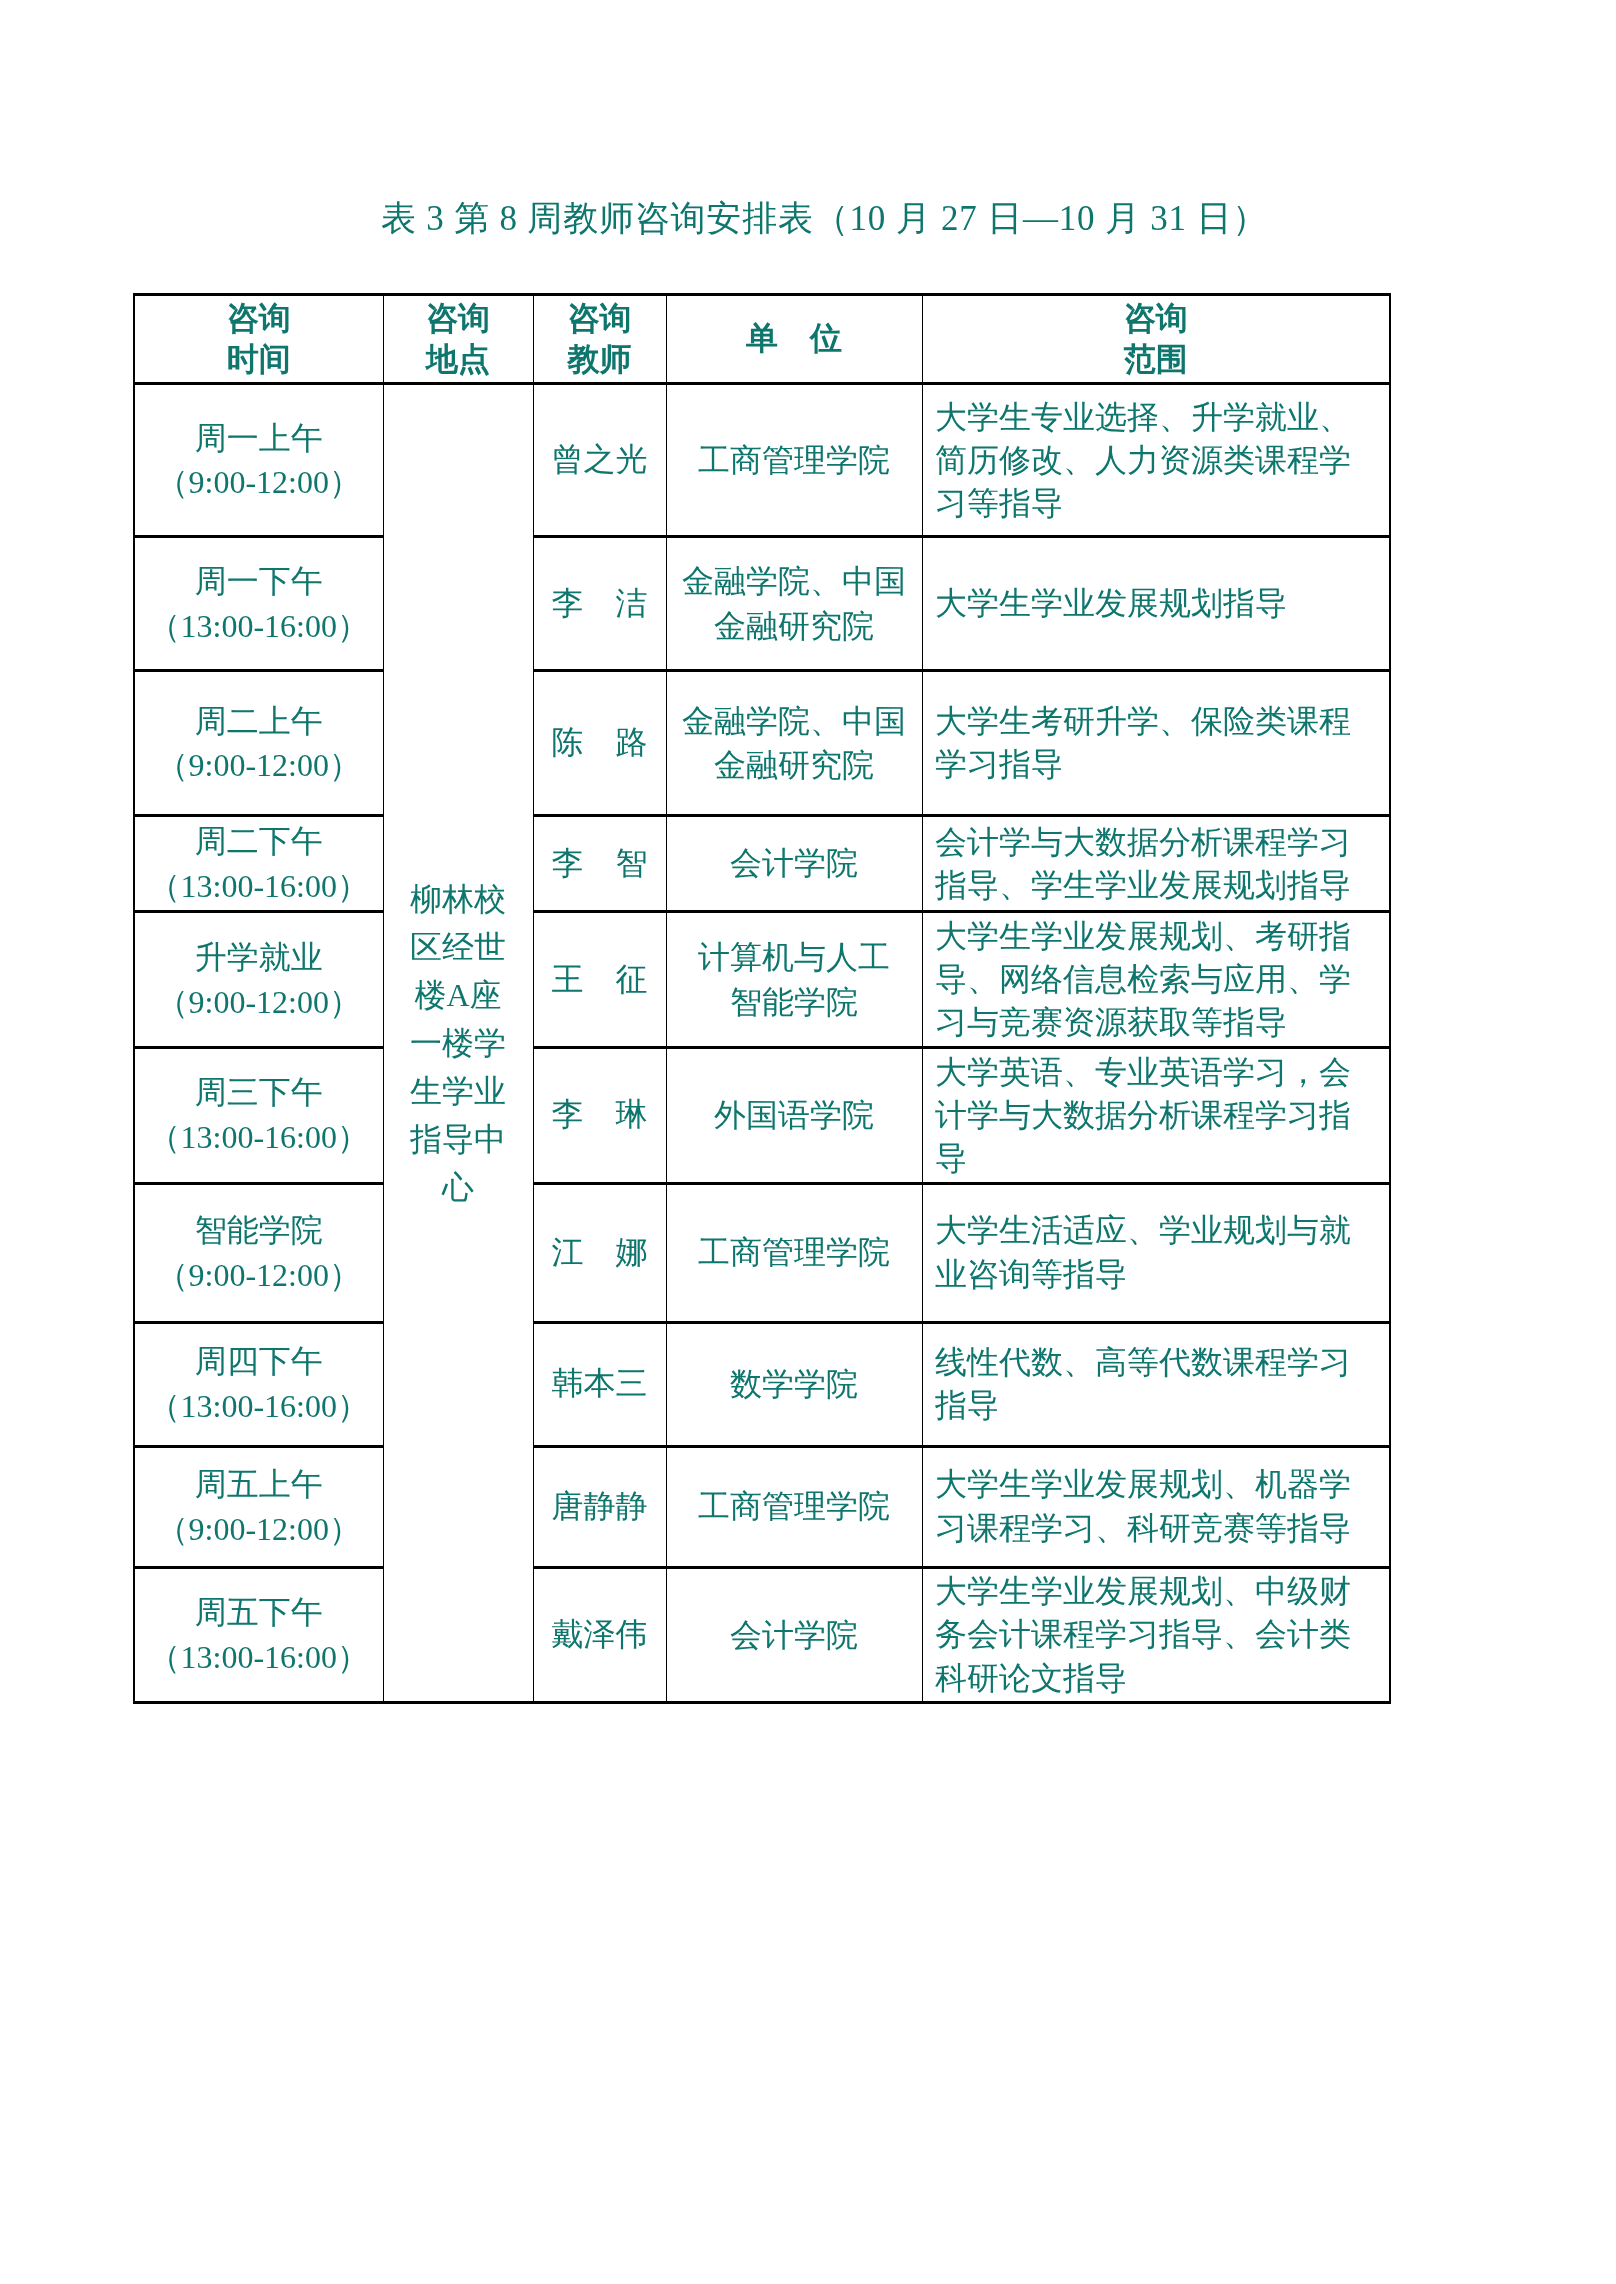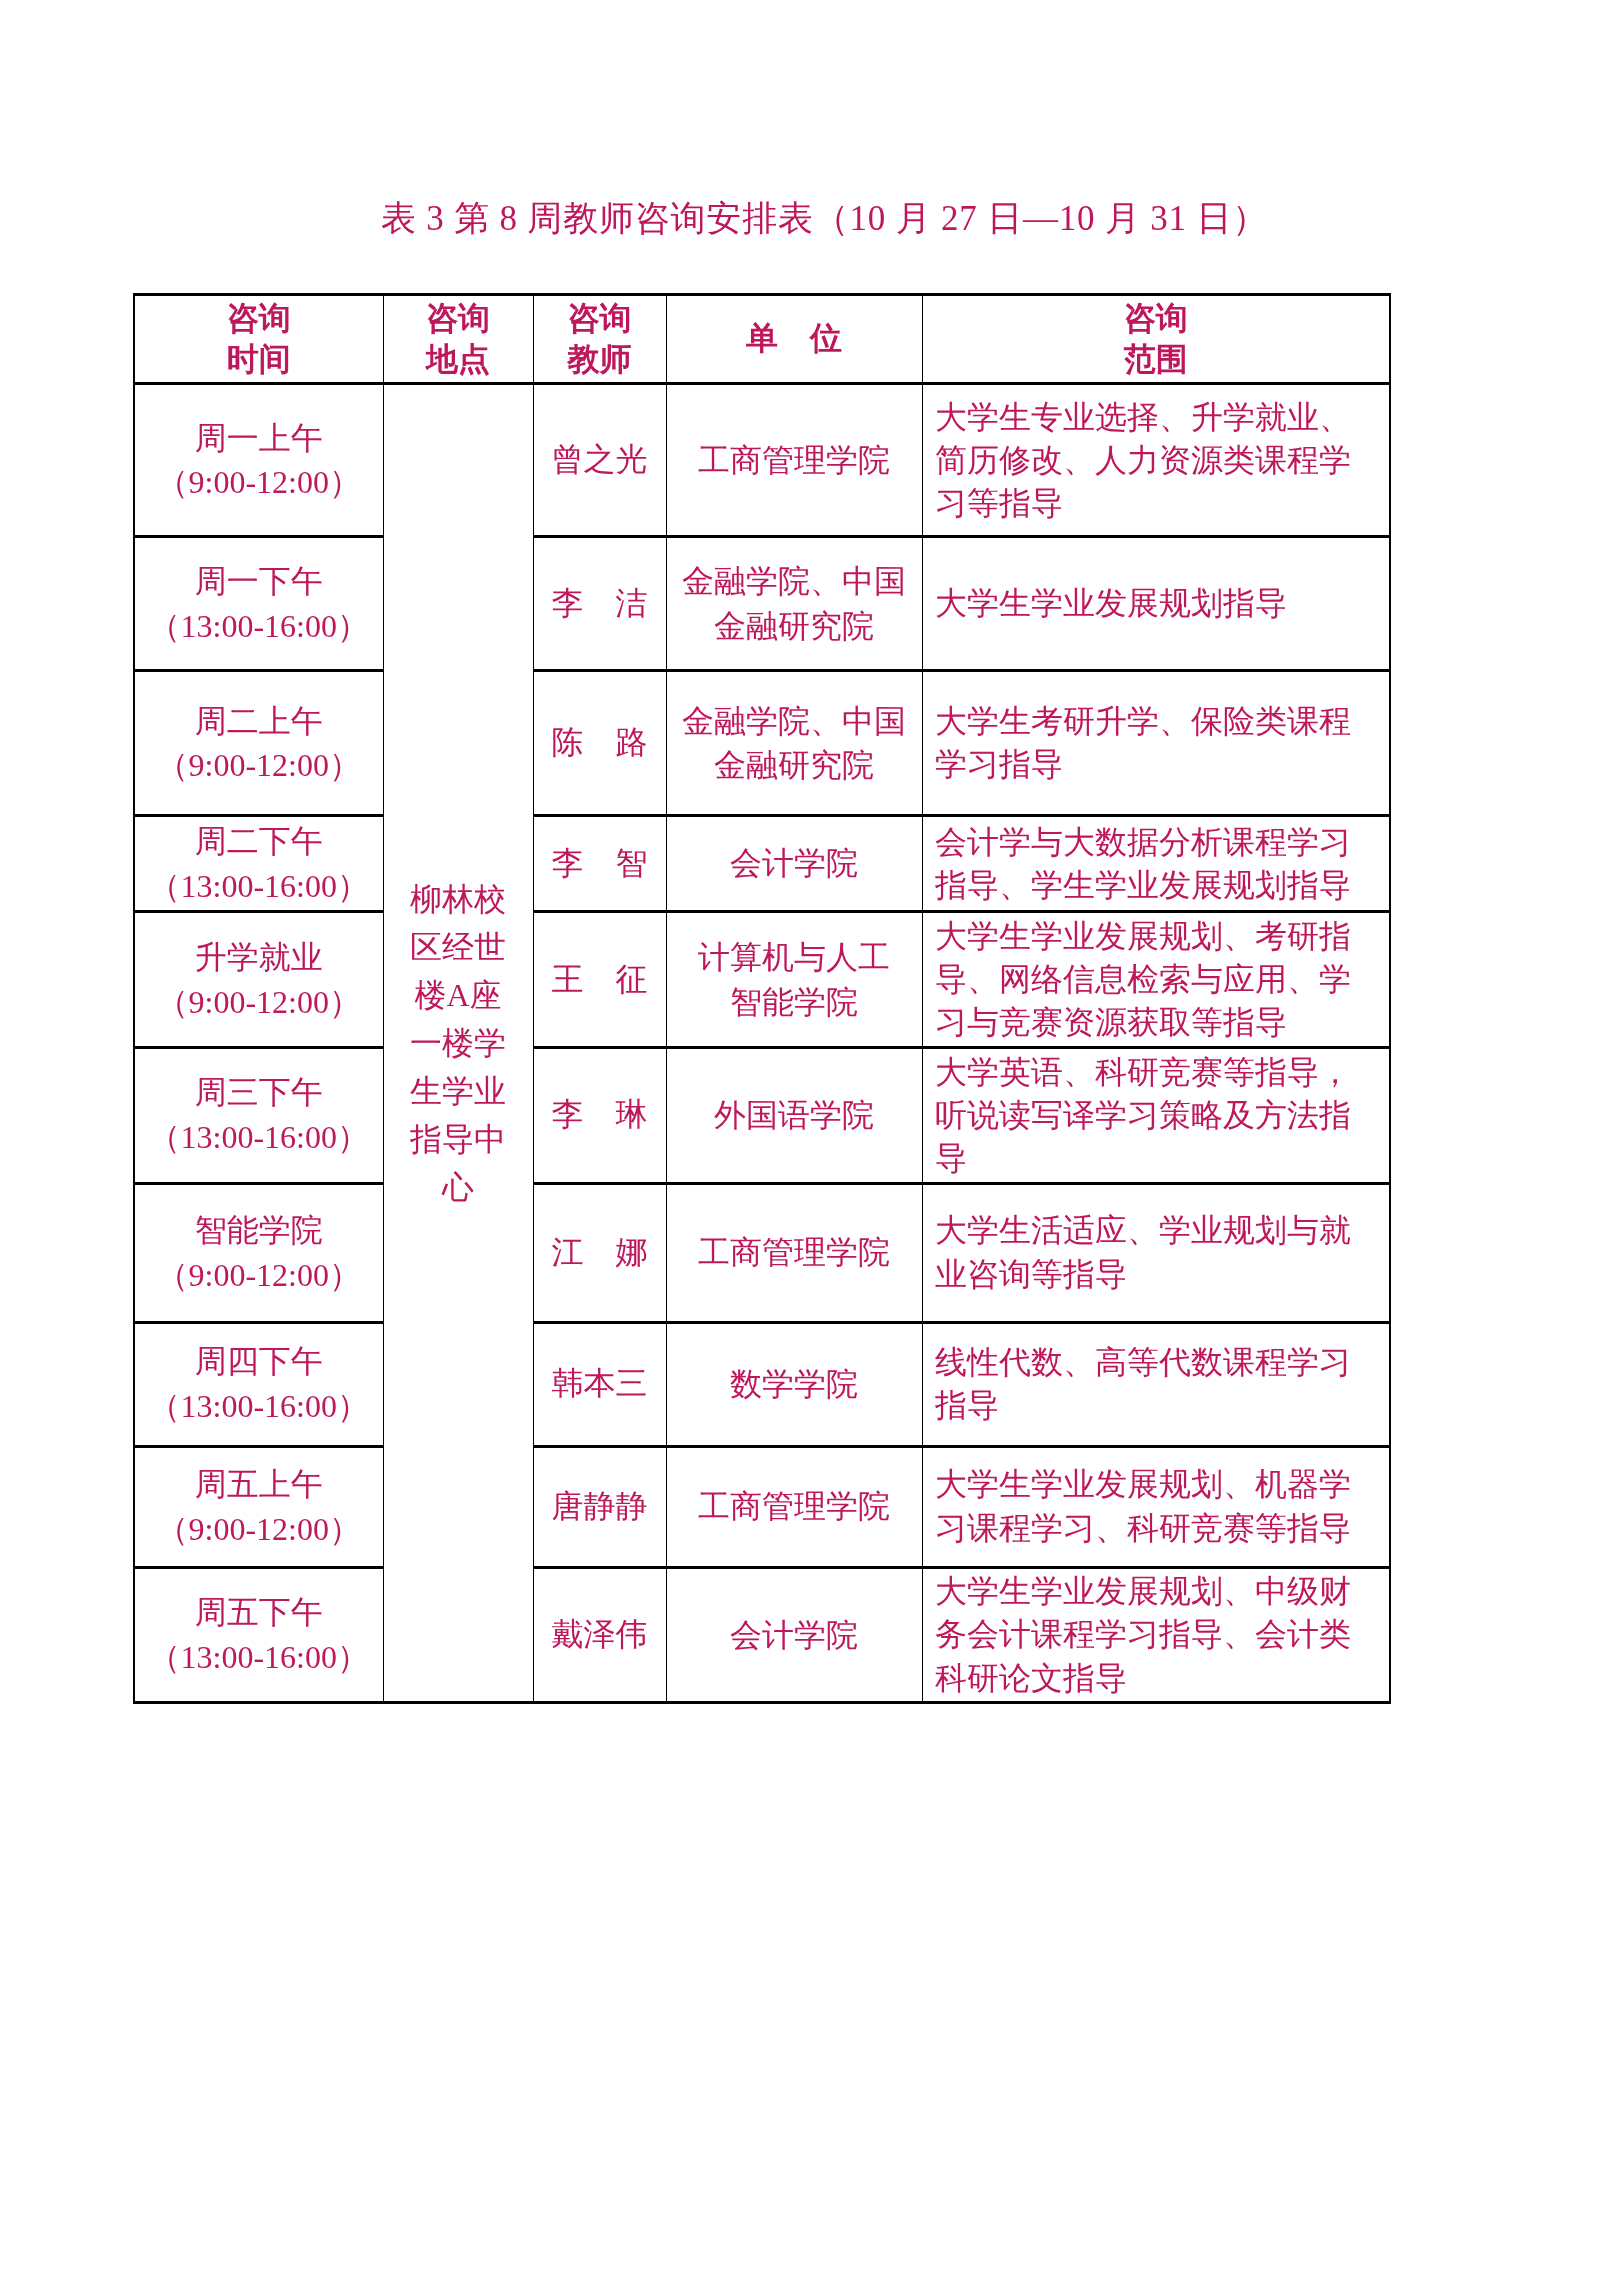--- a/index.html
+++ b/index.html
@@ -5,21 +5,21 @@
   html, body {
     margin: 0;
     padding: 0;
     background: #ffffff;
   }
   .page {
     position: relative;
     width: 1616px;
     height: 2284px;
     background: #ffffff;
-    color: #be185d;
+    color: #0f766e;
     font-family: "Liberation Serif", "DejaVu Serif", serif;
     overflow: hidden;
   }
   .doc-title {
     position: absolute;
     top: 199px;
     left: 32px;
     width: 1585px;
     text-align: center;
     font-size: 35px;
@@ -183,21 +183,21 @@
     <tr style="height:98px">
       <td class="time-cell">
         <div>周三下午</div>
         <div>（13:00-16:00）</div>
       </td>
       <td class="teacher-cell">李　琳</td>
       <td class="unit-cell">
         <div>外国语学院</div>
         <div></div>
       </td>
-      <td class="scope-cell">大学英语、科研竞赛等指导，听说读写译学习策略及方法指导</td>
+      <td class="scope-cell">大学英语、专业英语学习，会计学与大数据分析课程学习指导</td>
     </tr>
 
     <tr style="height:139px">
       <td class="time-cell">
         <div>智能学院</div>
         <div>（9:00-12:00）</div>
       </td>
       <td class="teacher-cell">江　娜</td>
       <td class="unit-cell">
         <div>工商管理学院</div>

